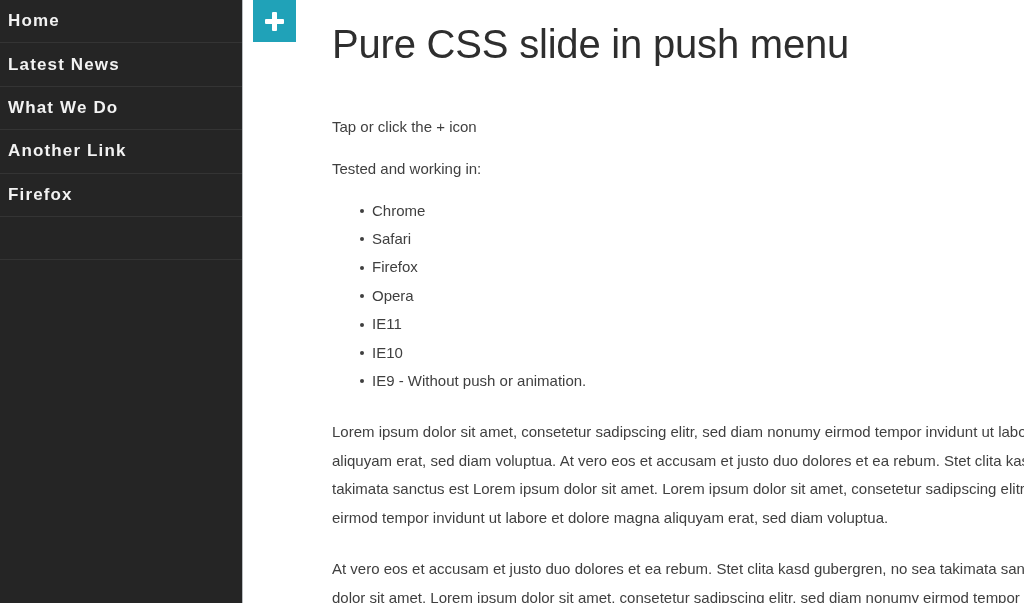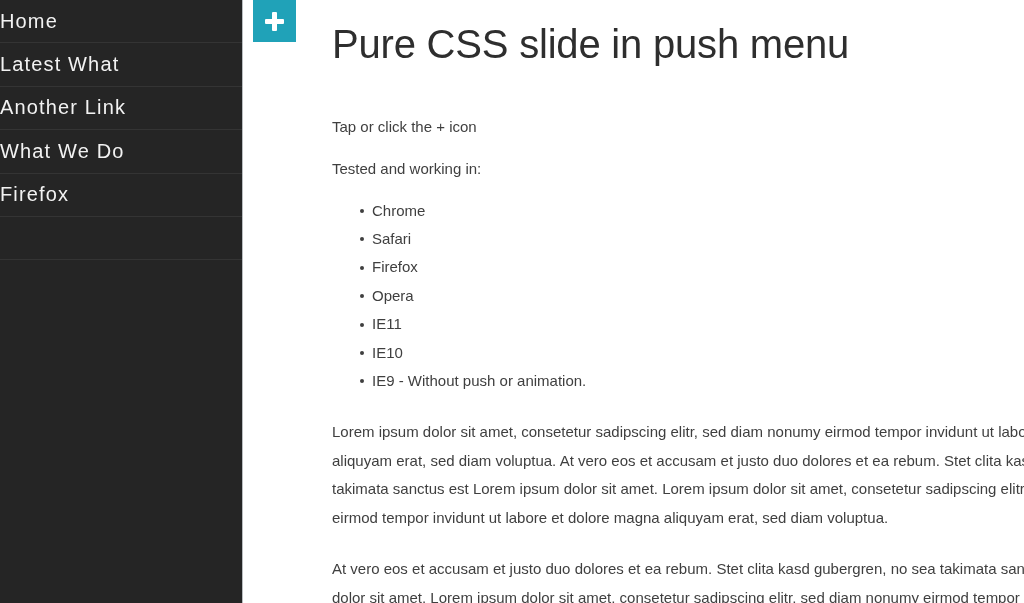--- a/index.html
+++ b/index.html
@@ -39,23 +39,24 @@
     height:43.4px;
     border-bottom:1px solid #343434;
     display:flex;
     align-items:center;
     cursor:pointer;
   }
 
   .menu-link {
     display:block;
     width:100%;
+    padding-left:8px;
     color:#f2f2f2;
-    font-size:20px;
-    font-weight:400;
+    font-size:17px;
+    font-weight:700;
     letter-spacing:1.15px;
     text-decoration:none;
     white-space:nowrap;
   }
 
   .menu-filler {
     height:43.4px;
     border-bottom:1px solid #343434;
   }
 
@@ -164,29 +165,29 @@
 <div id="app">
 
   <nav id="sidebar">
     <ul class="menu-list">
 
       <li class="menu-item">
         <a class="menu-link" href="#">Home</a>
       </li>
 
       <li class="menu-item">
-        <a class="menu-link" href="#">Latest What</a>
+        <a class="menu-link" href="#">Latest News</a>
+      </li>
+
+      <li class="menu-item">
+        <a class="menu-link" href="#">What We Do</a>
       </li>
 
       <li class="menu-item">
         <a class="menu-link" href="#">Another Link</a>
-      </li>
-
-      <li class="menu-item">
-        <a class="menu-link" href="#">What We Do</a>
       </li>
 
       <li class="menu-item">
         <a class="menu-link" href="#">Firefox</a>
       </li>
 
       <li class="menu-filler"></li>
     </ul>
   </nav>
 

